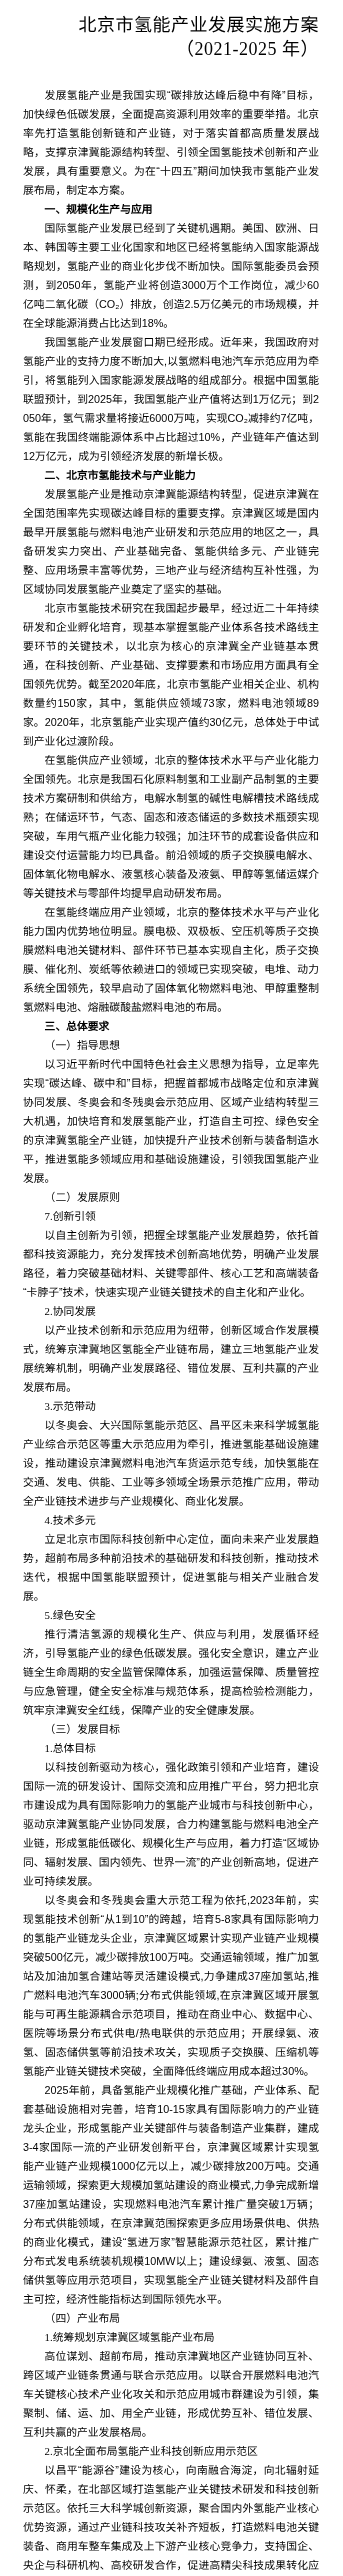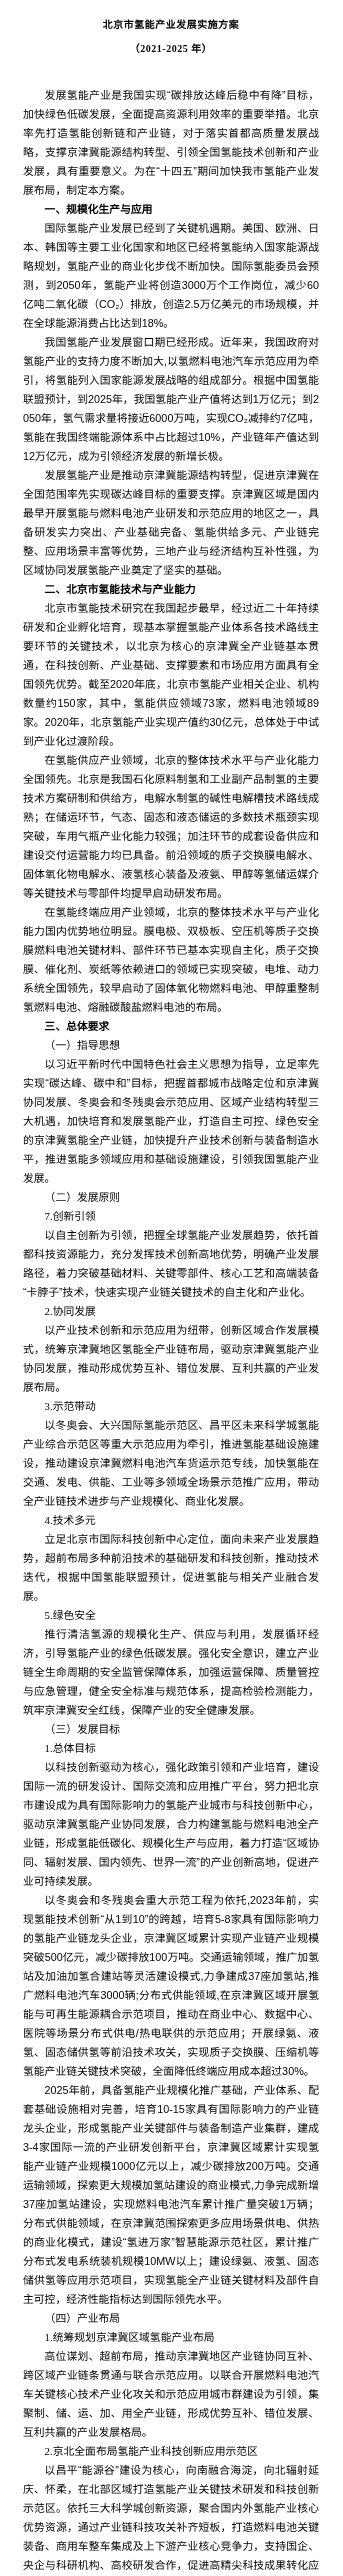--- a/index.html
+++ b/index.html
@@ -13,23 +13,23 @@
     height: 2620px;
     margin: 0;
     background: #ffffff;
     color: #000000;
     box-sizing: border-box;
     padding: 13.4px 24px 5.2px 23px;
     overflow: hidden;
     font-family: "Liberation Serif", "DejaVu Serif", serif;
   }
   .doc-title {
-    text-align: center;
-    font-weight: bold;
-    font-size: 10px;
+    text-align: right;
+    font-weight: normal;
+    font-size: 18px;
     line-height: 24px;
     font-family: "Liberation Serif", "DejaVu Serif", serif;
     margin: 0 0 0 0;
     letter-spacing: 0.5px;
   }
   .title-block {
     margin-bottom: 25px;
   }
   .block {
     margin: 0;
@@ -59,33 +59,33 @@
 <div class="page">
   <div class="title-block">
     <div class="doc-title">北京市氢能产业发展实施方案</div>
     <div class="doc-title">（2021-2025 年）</div>
   </div>
 
   <p class="block para">发展氢能产业是我国实现“碳排放达峰后稳中有降”目标，加快绿色低碳发展，全面提高资源利用效率的重要举措。北京率先打造氢能创新链和产业链，对于落实首都高质量发展战略，支撑京津冀能源结构转型、引领全国氢能技术创新和产业发展，具有重要意义。为在“十四五”期间加快我市氢能产业发展布局，制定本方案。</p>
   <p class="block h-bold">一、规模化生产与应用</p>
   <p class="block para">国际氢能产业发展已经到了关键机遇期。美国、欧洲、日本、韩国等主要工业化国家和地区已经将氢能纳入国家能源战略规划，氢能产业的商业化步伐不断加快。国际氢能委员会预测，到2050年，氢能产业将创造3000万个工作岗位，减少60亿吨二氧化碳（CO₂）排放，创造2.5万亿美元的市场规模，并在全球能源消费占比达到18%。</p>
   <p class="block para">我国氢能产业发展窗口期已经形成。近年来，我国政府对氢能产业的支持力度不断加大,以氢燃料电池汽车示范应用为牵引，将氢能列入国家能源发展战略的组成部分。根据中国氢能联盟预计，到2025年，我国氢能产业产值将达到1万亿元；到2050年，氢气需求量将接近6000万吨，实现CO₂减排约7亿吨，氢能在我国终端能源体系中占比超过10%，产业链年产值达到12万亿元，成为引领经济发展的新增长极。</p>
+  <p class="block h-bold">二、北京市氢能技术与产业能力</p>
   <p class="block para">发展氢能产业是推动京津冀能源结构转型，促进京津冀在全国范围率先实现碳达峰目标的重要支撑。京津冀区域是国内最早开展氢能与燃料电池产业研发和示范应用的地区之一，具备研发实力突出、产业基础完备、氢能供给多元、产业链完整、应用场景丰富等优势，三地产业与经济结构互补性强，为区域协同发展氢能产业奠定了坚实的基础。</p>
-  <p class="block h-bold">二、北京市氢能技术与产业能力</p>
   <p class="block para">北京市氢能技术研究在我国起步最早，经过近二十年持续研发和企业孵化培育，现基本掌握氢能产业体系各技术路线主要环节的关键技术，以北京为核心的京津冀全产业链基本贯通，在科技创新、产业基础、支撑要素和市场应用方面具有全国领先优势。截至2020年底，北京市氢能产业相关企业、机构数量约150家，其中，氢能供应领域73家，燃料电池领域89家。2020年，北京氢能产业实现产值约30亿元，总体处于中试到产业化过渡阶段。</p>
   <p class="block para">在氢能供应产业领域，北京的整体技术水平与产业化能力全国领先。北京是我国石化原料制氢和工业副产品制氢的主要技术方案研制和供给方，电解水制氢的碱性电解槽技术路线成熟；在储运环节，气态、固态和液态储运的多数技术瓶颈实现突破，车用气瓶产业化能力较强；加注环节的成套设备供应和建设交付运营能力均已具备。前沿领域的质子交换膜电解水、固体氧化物电解水、液氢核心装备及液氨、甲醇等氢储运媒介等关键技术与零部件均提早启动研发布局。</p>
   <p class="block para">在氢能终端应用产业领域，北京的整体技术水平与产业化能力国内优势地位明显。膜电极、双极板、空压机等质子交换膜燃料电池关键材料、部件环节已基本实现自主化，质子交换膜、催化剂、炭纸等依赖进口的领域已实现突破，电堆、动力系统全国领先，较早启动了固体氧化物燃料电池、甲醇重整制氢燃料电池、熔融碳酸盐燃料电池的布局。</p>
   <p class="block h-bold">三、总体要求</p>
   <p class="block h-kai">（一）指导思想</p>
   <p class="block para">以习近平新时代中国特色社会主义思想为指导，立足率先实现“碳达峰、碳中和”目标，把握首都城市战略定位和京津冀协同发展、冬奥会和冬残奥会示范应用、区域产业结构转型三大机遇，加快培育和发展氢能产业，打造自主可控、绿色安全的京津冀氢能全产业链，加快提升产业技术创新与装备制造水平，推进氢能多领域应用和基础设施建设，引领我国氢能产业发展。</p>
   <p class="block h-kai">（二）发展原则</p>
   <p class="block h-kai">7.创新引领</p>
   <p class="block para">以自主创新为引领，把握全球氢能产业发展趋势，依托首都科技资源能力，充分发挥技术创新高地优势，明确产业发展路径，着力突破基础材料、关键零部件、核心工艺和高端装备“卡脖子”技术，快速实现产业链关键技术的自主化和产业化。</p>
   <p class="block h-kai">2.协同发展</p>
-  <p class="block para">以产业技术创新和示范应用为纽带，创新区域合作发展模式，统筹京津冀地区氢能全产业链布局，驱动京津冀氢能产业协同发展，推动形成优势互补、错位发展、互利共赢的产业发展布局。</p>
+  <p class="block para">以产业技术创新和示范应用为纽带，创新区域合作发展模式，统筹京津冀地区氢能全产业链布局，建立三地氢能产业发展统筹机制，明确产业发展路径、错位发展、互利共赢的产业发展布局。</p>
   <p class="block h-kai">3.示范带动</p>
   <p class="block para">以冬奥会、大兴国际氢能示范区、昌平区未来科学城氢能产业综合示范区等重大示范应用为牵引，推进氢能基础设施建设，推动建设京津冀燃料电池汽车货运示范专线，加快氢能在交通、发电、供能、工业等多领域全场景示范推广应用，带动全产业链技术进步与产业规模化、商业化发展。</p>
   <p class="block h-kai">4.技术多元</p>
   <p class="block para">立足北京市国际科技创新中心定位，面向未来产业发展趋势，超前布局多种前沿技术的基础研发和科技创新，推动技术迭代，根据中国氢能联盟预计，促进氢能与相关产业融合发展。</p>
   <p class="block h-kai">5.绿色安全</p>
   <p class="block para">推行清洁氢源的规模化生产、供应与利用，发展循环经济，引导氢能产业的绿色低碳发展。强化安全意识，建立产业链全生命周期的安全监管保障体系，加强运营保障、质量管控与应急管理，健全安全标准与规范体系，提高检验检测能力，筑牢京津冀安全红线，保障产业的安全健康发展。</p>
   <p class="block h-kai">（三）发展目标</p>
   <p class="block h-kai">1.总体目标</p>
   <p class="block para">以科技创新驱动为核心，强化政策引领和产业培育，建设国际一流的研发设计、国际交流和应用推广平台，努力把北京市建设成为具有国际影响力的氢能产业城市与科技创新中心，驱动京津冀氢能产业协同发展，合力构建氢能与燃料电池全产业链，形成氢能低碳化、规模化生产与应用，着力打造“区域协同、辐射发展、国内领先、世界一流”的产业创新高地，促进产业可持续发展。</p>
   <p class="block para">以冬奥会和冬残奥会重大示范工程为依托,2023年前，实现氢能技术创新“从1到10”的跨越，培育5-8家具有国际影响力的氢能产业链龙头企业，京津冀区域累计实现产业链产业规模突破500亿元，减少碳排放100万吨。交通运输领域，推广加氢站及加油加氢合建站等灵活建设模式,力争建成37座加氢站,推广燃料电池汽车3000辆;分布式供能领域,在京津冀区域开展氢能与可再生能源耦合示范项目，推动在商业中心、数据中心、医院等场景分布式供电/热电联供的示范应用；开展绿氨、液氢、固态储供氢等前沿技术攻关，实现质子交换膜、压缩机等氢能产业链关键技术突破，全面降低终端应用成本超过30%。</p>

